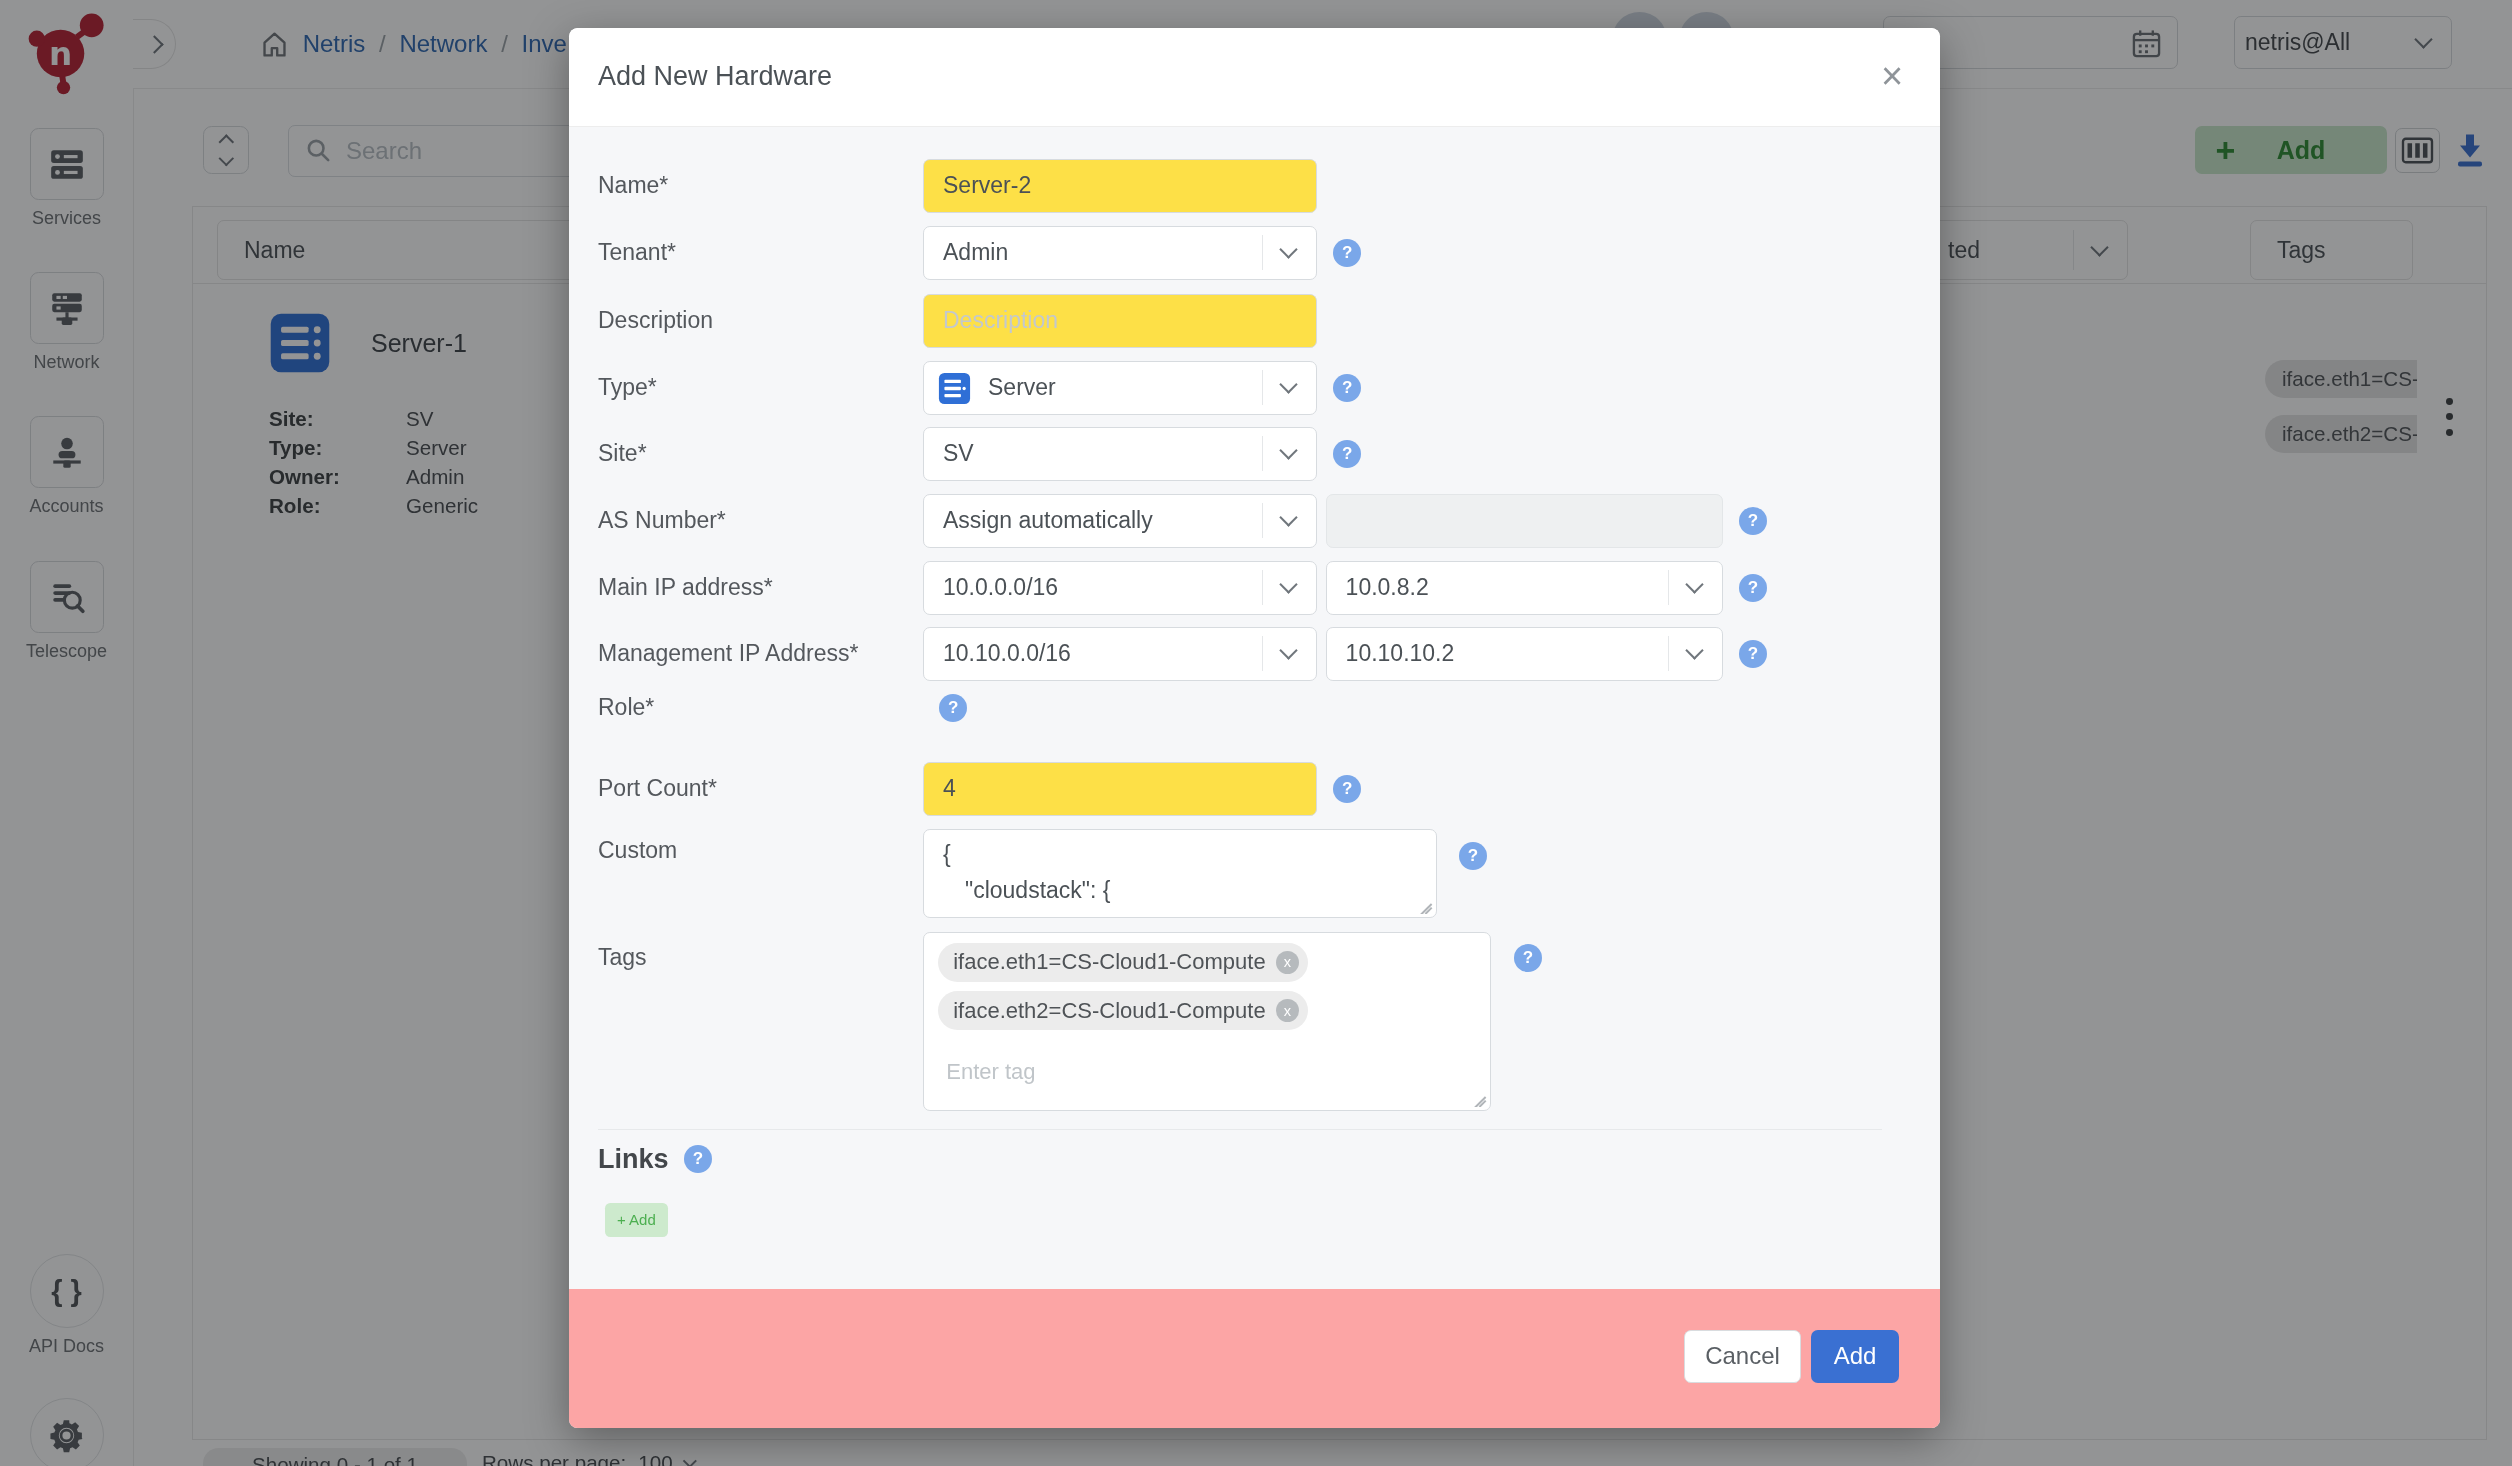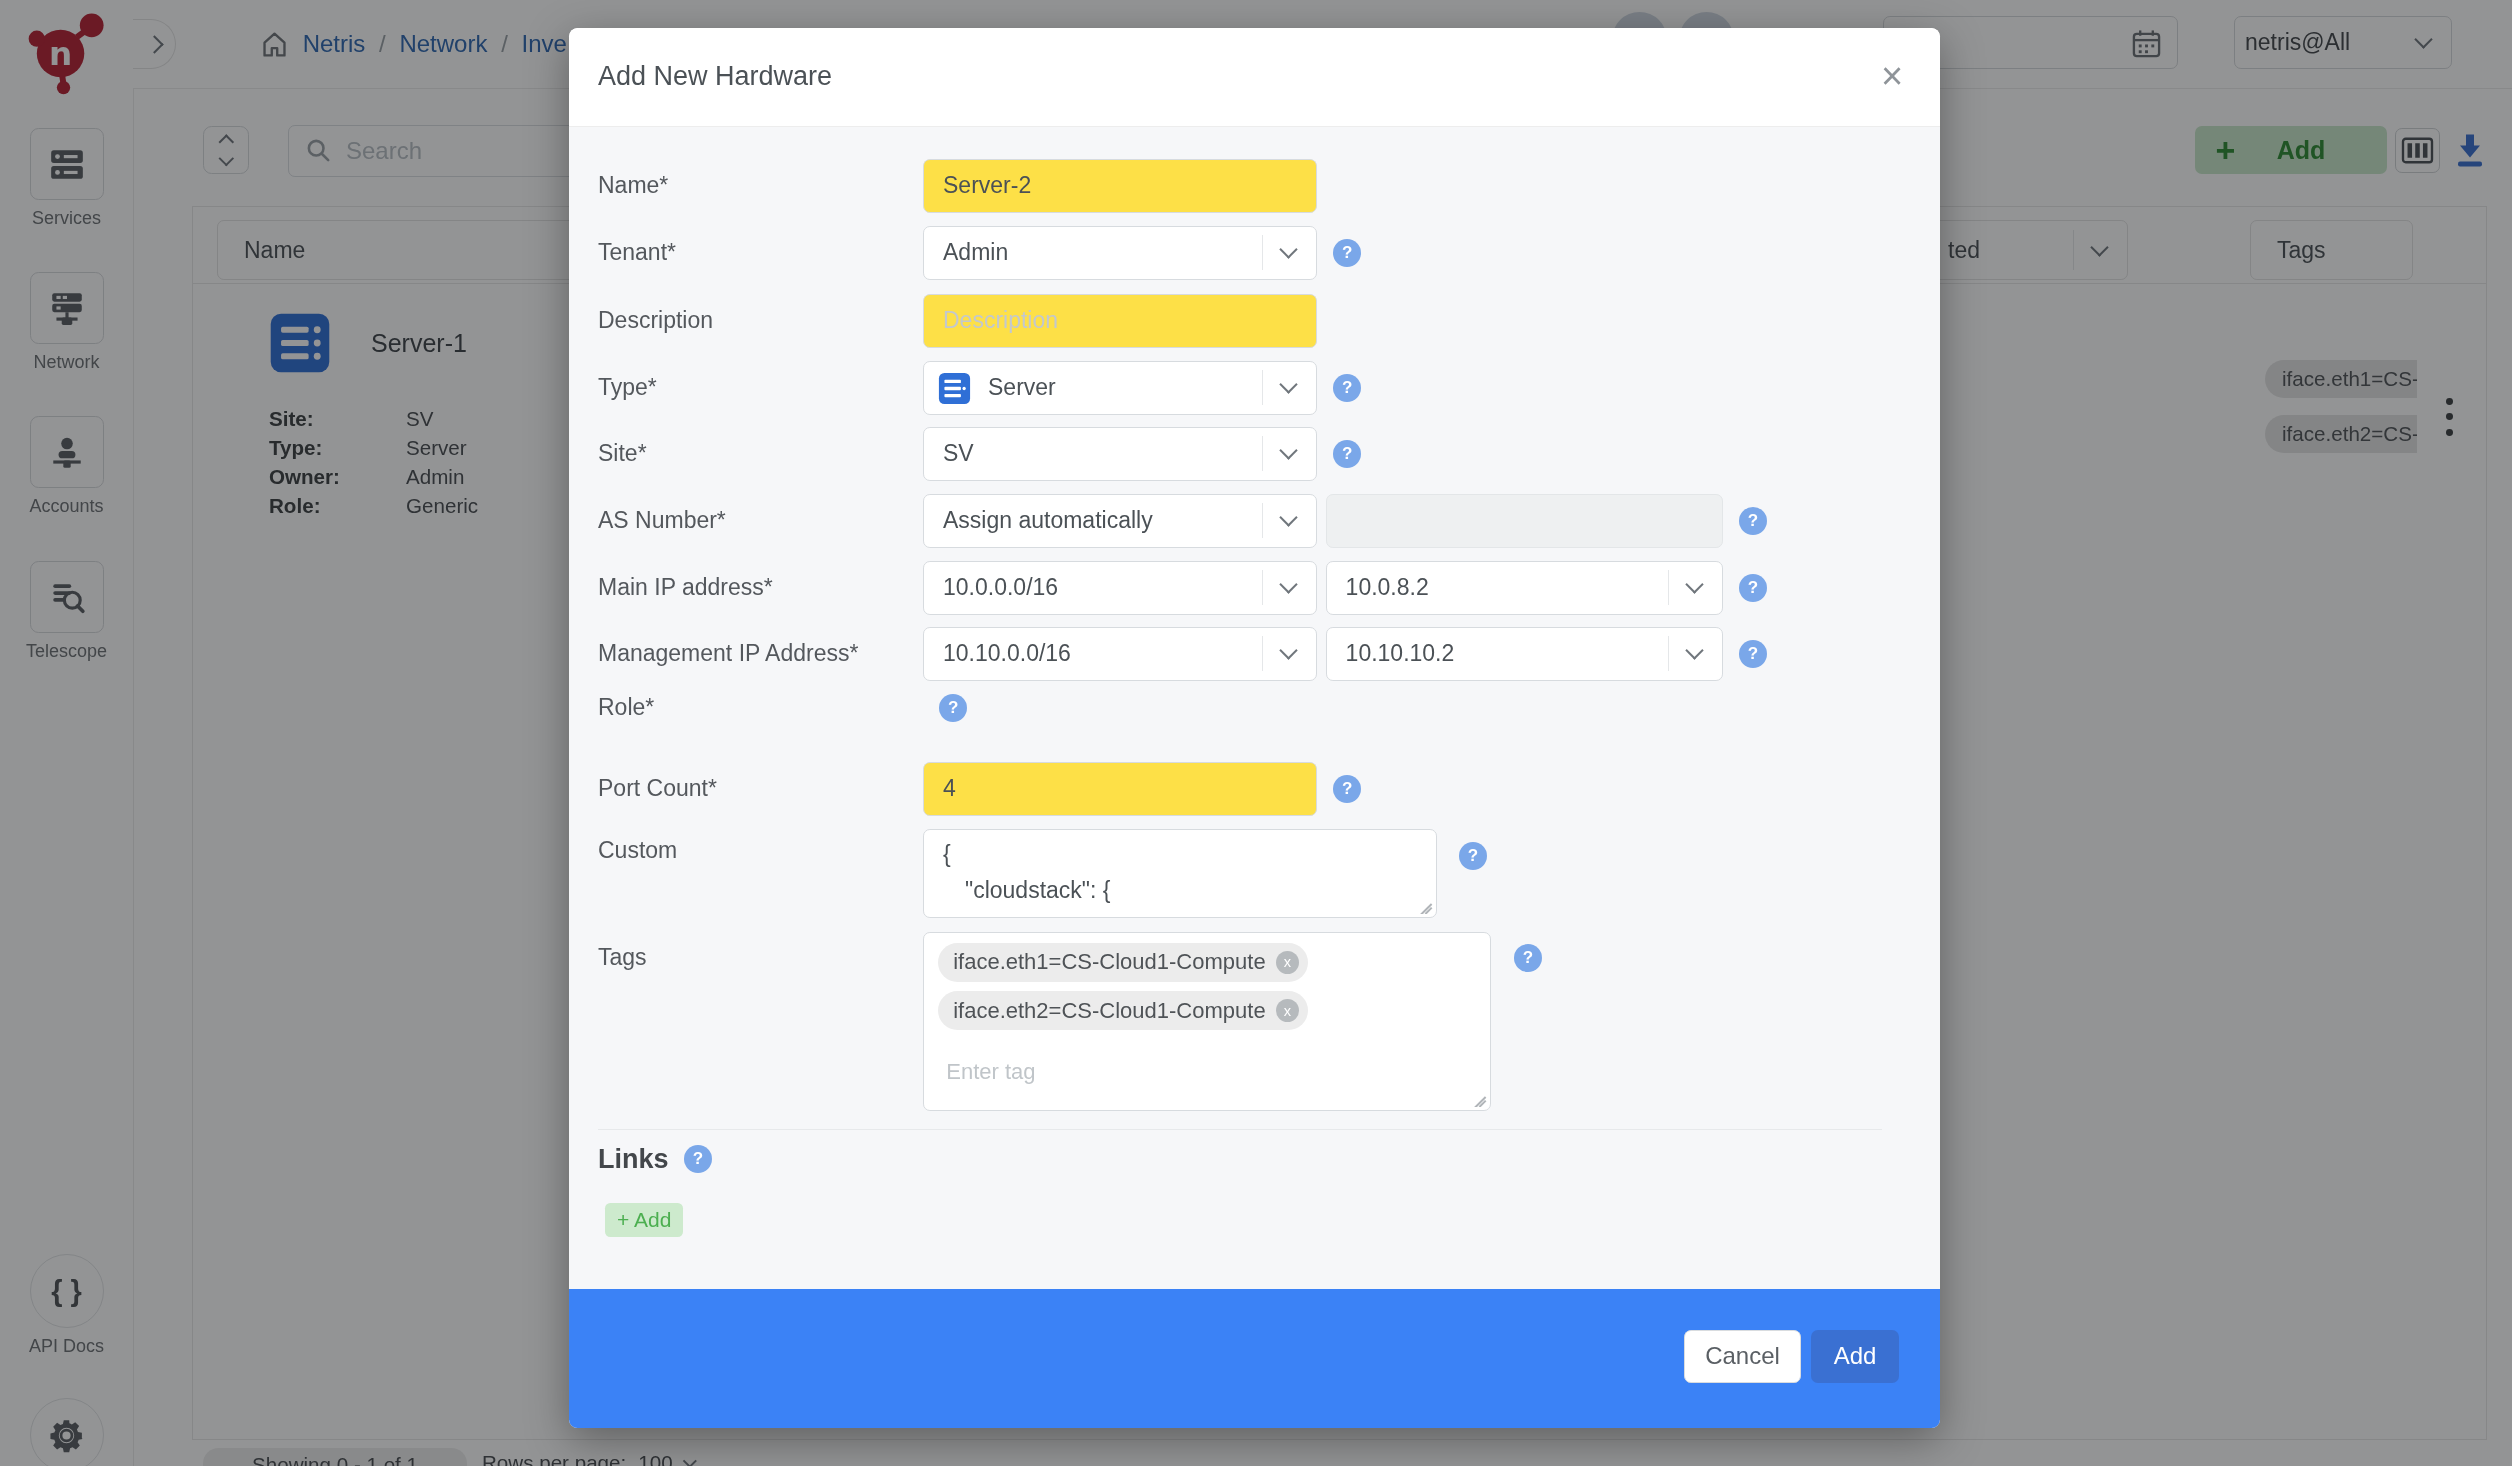--- a/index.html
+++ b/index.html
@@ -82,22 +82,22 @@
   .chip{display:inline-flex;align-items:center;height:39px;background:#ececec;border-radius:20px;padding:0 8.6px 0 15.5px;font-size:22px;color:#4f5357;margin:0 0 9.4px 1.7px;}
   .chip-x{width:23px;height:23px;border-radius:50%;background:#b6babd;color:#fff;font-size:14.6px;display:flex;align-items:center;justify-content:center;margin-left:10.3px;}
   .enter-tag{font-size:22px;color:#c0c5c9;margin:19px 0 0 10.3px;}
   .rz{position:absolute;right:2.6px;bottom:2.6px;width:15.5px;height:15.5px;overflow:hidden;}
   .rz i{position:absolute;background:#b0b4b8;height:1.7px;transform:rotate(-45deg);}
   .rz i.l1{width:17px;left:-0.9px;top:10.3px;}
   .rz i.l2{width:8.6px;left:6px;top:12px;}
   .m-div{position:absolute;left:29px;right:58px;top:1101px;height:0.9px;background:#e7e9eb;}
   .links-h{position:absolute;left:29px;top:1116px;display:flex;align-items:center;gap:15.5px;}
   .links-h .t{font-size:27px;font-weight:bold;color:#43474b;}
-  .links-add{position:absolute;left:36px;top:1175px;height:34px;background:#cdeacd;border-radius:5.2px;display:flex;align-items:center;padding:0 12px;font-size:21px;color:#4caf50;}
-  .m-foot{position:absolute;left:0;bottom:0;right:0;height:139px;background:#3b82f6;}
+  .links-add{position:absolute;left:36px;top:1175px;height:34px;background:#cdeacd;border-radius:5.2px;display:flex;align-items:center;padding:0 12px;font-size:15px;color:#4caf50;}
+  .m-foot{position:absolute;left:0;bottom:0;right:0;height:139px;background:#fca5a5;}
   .btn-cancel{position:absolute;left:1115px;top:41px;width:117px;height:53px;border:0.9px solid #d9dcdf;border-radius:6.9px;background:#fff;font-size:24px;color:#5a5f64;display:flex;align-items:center;justify-content:center;box-sizing:border-box;}
   .btn-add{position:absolute;left:1242px;top:41px;width:88px;height:53px;border-radius:6.9px;background:#3a70d2;font-size:24px;color:#fff;display:flex;align-items:center;justify-content:center;}
   .chv{width:11px;height:11px;border-right:2.6px solid #70767c;border-bottom:2.6px solid #70767c;transform:rotate(45deg);display:inline-block;}
   .chv-up{transform:rotate(-135deg);}
   .chv-right{transform:rotate(-45deg);}
 </style>
 </head>
 <body>
 
 <div class="screen">

